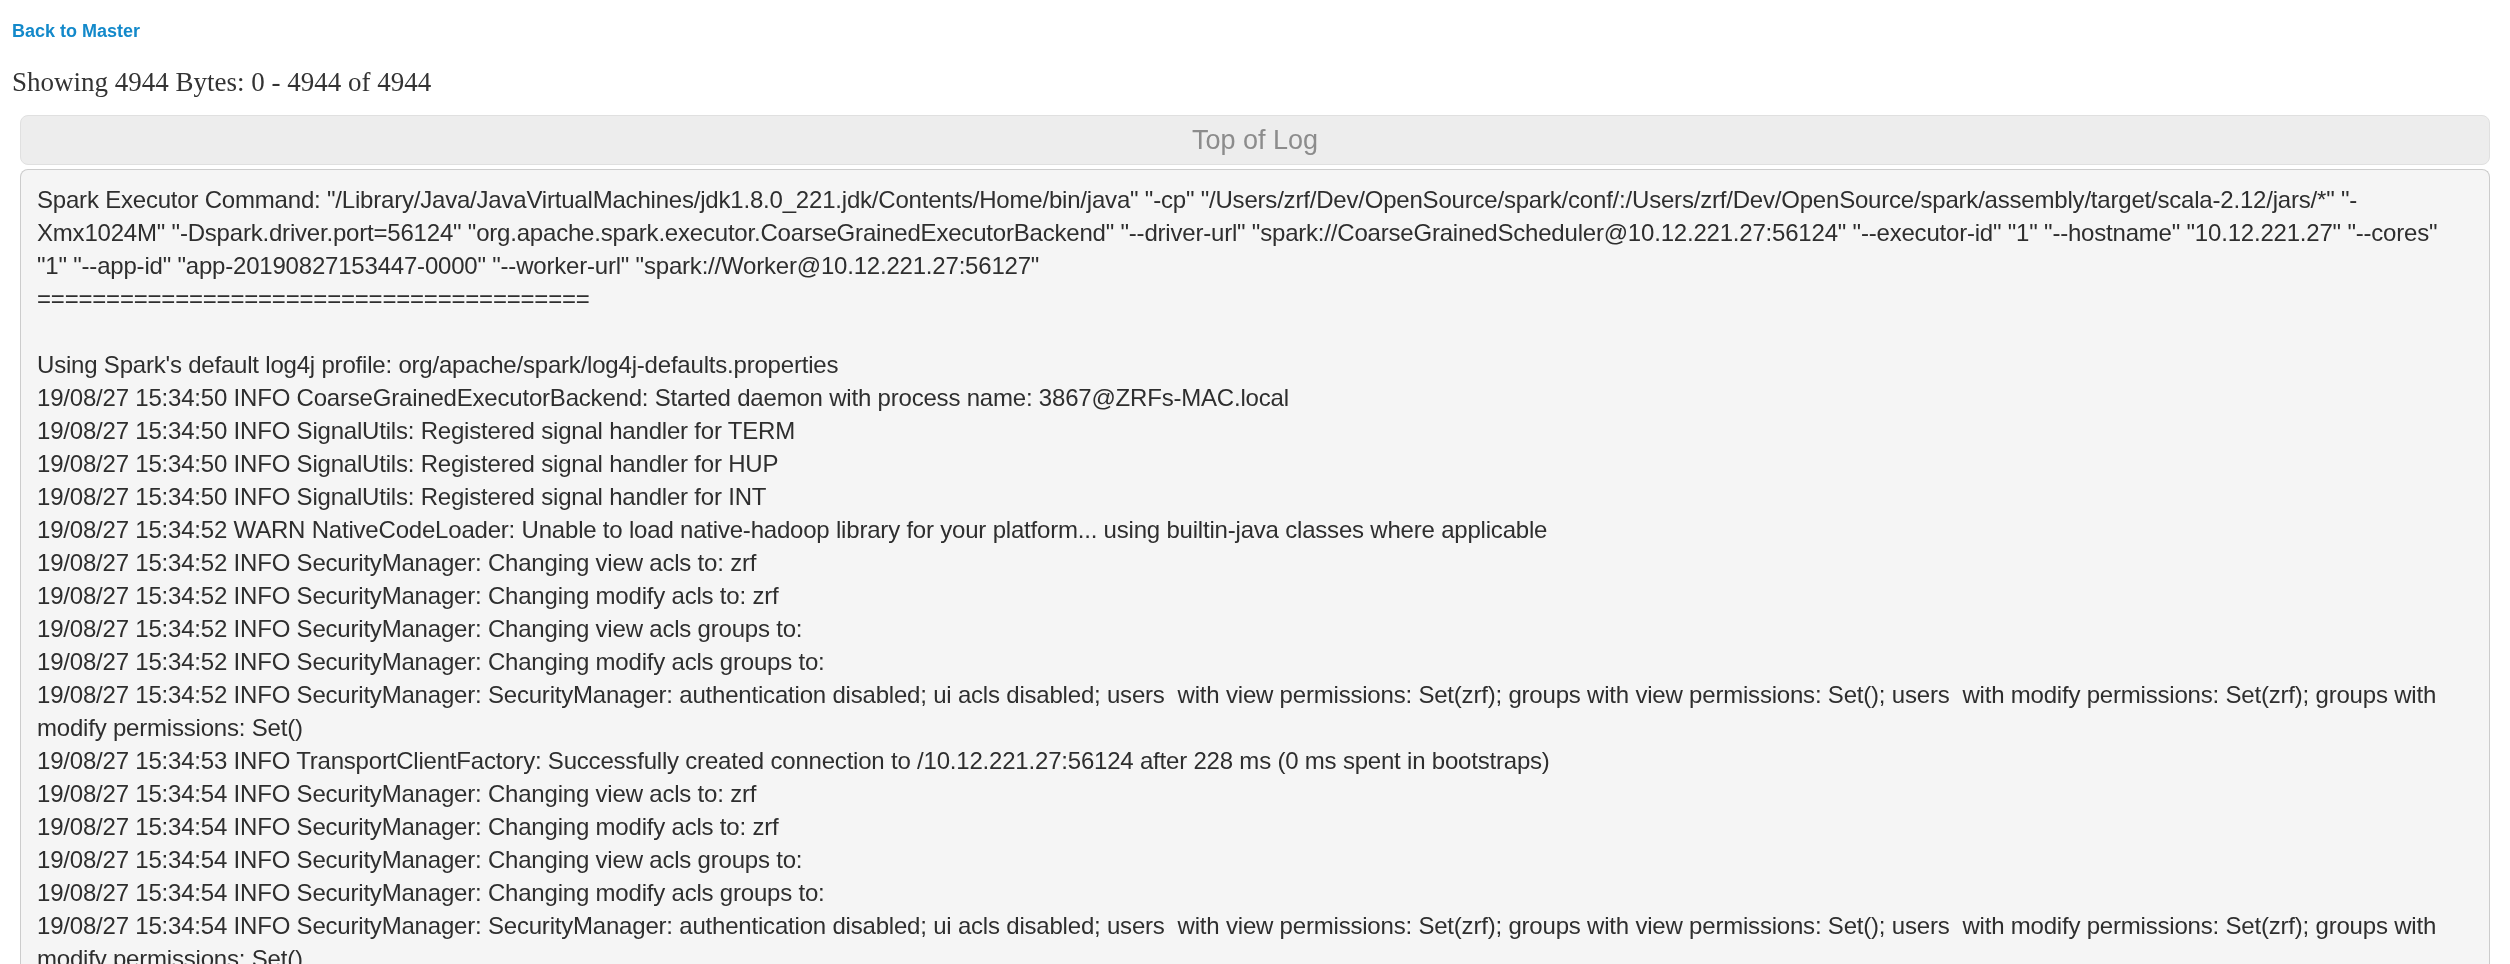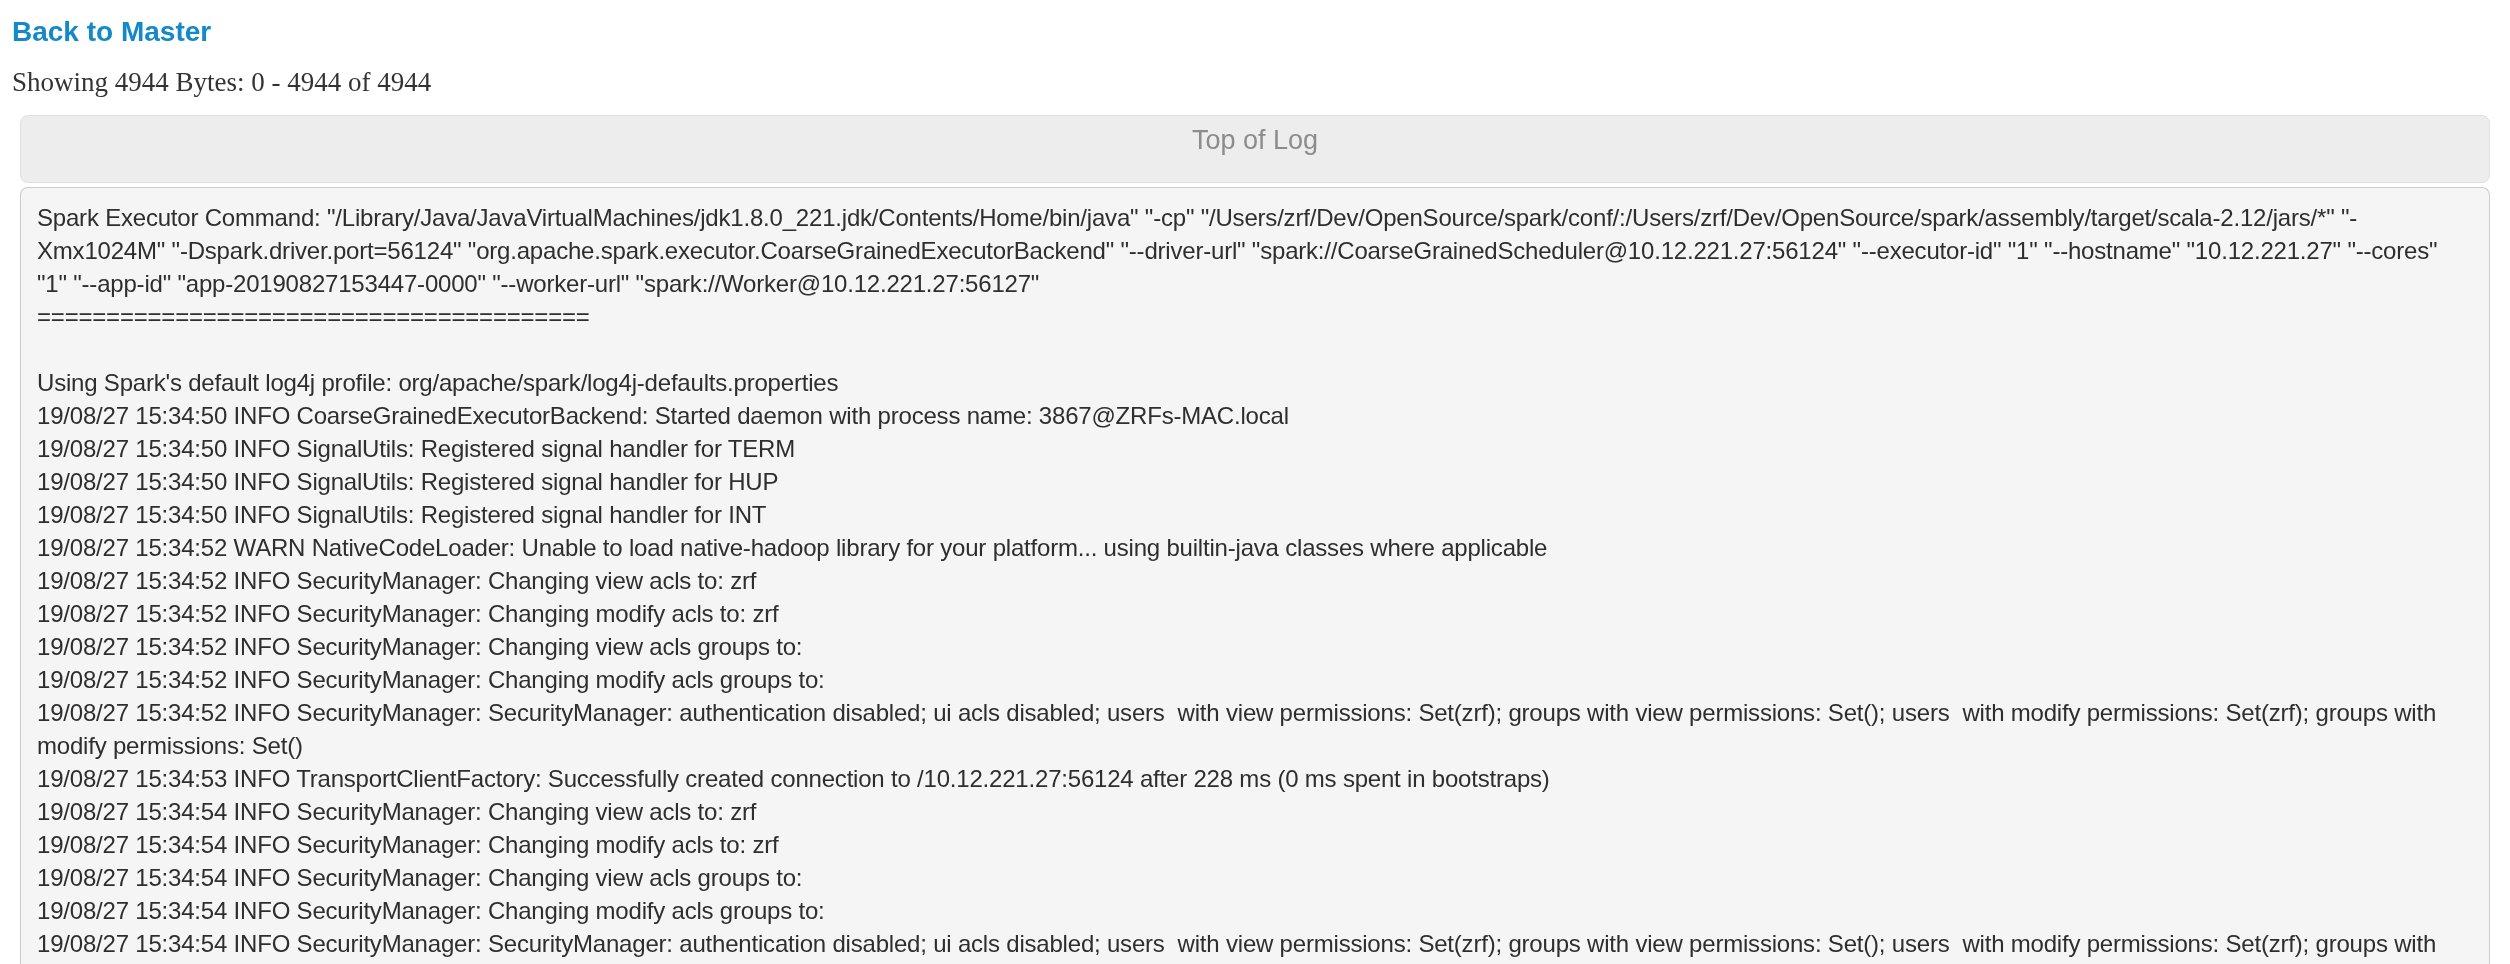--- a/index.html
+++ b/index.html
@@ -11,38 +11,38 @@
     overflow: hidden;
     background: #ffffff;
     font-family: "Liberation Sans", sans-serif;
   }
   .page {
     padding: 12px 8px 0 8px;
   }
   .back-link {
     display: inline-block;
     margin: 4px 0 0 4px;
-    font-size: 28px;
+    font-size: 18px;
     line-height: 31px;
     font-weight: 700;
     color: #1389ca;
     text-decoration: none;
     cursor: pointer;
   }
   .byte-range {
     margin: 20px 0 0 4px;
     font-size: 27px;
     line-height: 31px;
     font-weight: 400;
     color: #333333;
     font-family: Liberation Serif, serif;
   }
   .top-marker {
     margin: 17px 12px 0 12px;
-    height: 68px;
+    height: 50px;
     line-height: 48px;
     background: #ededed;
     border: 1px solid #e0e0e0;
     border-radius: 8px;
     text-align: center;
     font-size: 27px;
     color: #8c8c8c;
   }
   .log-box {
     margin: 4px 12px 0 12px;

